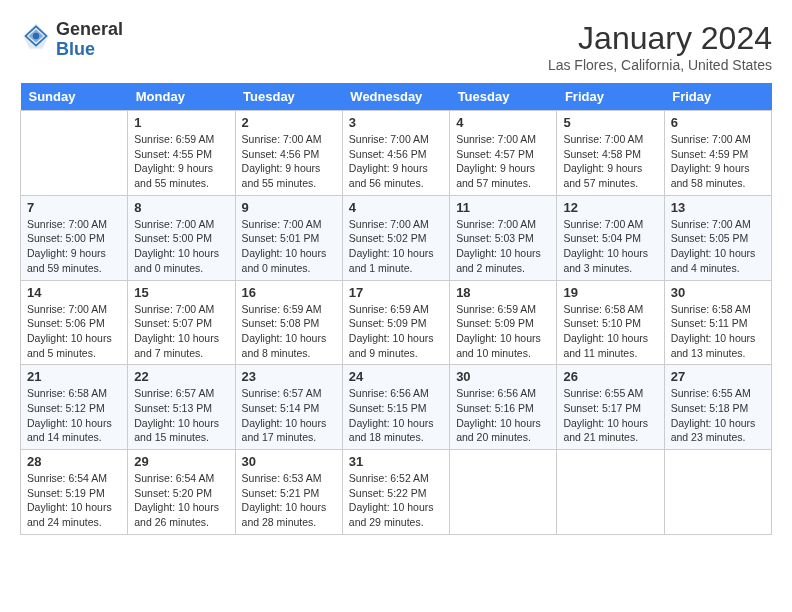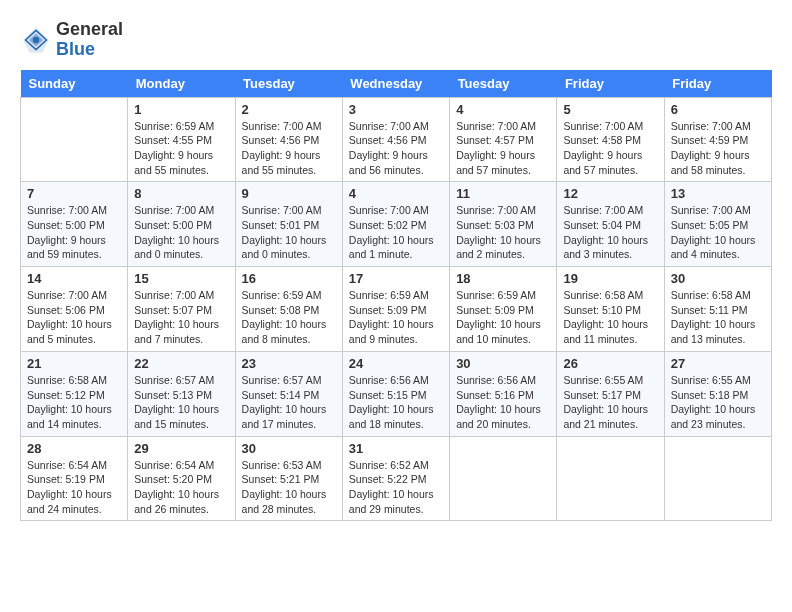--- a/index.html
+++ b/index.html
@@ -11,21 +11,21 @@
       padding: 20px;
     }
     .header {
       display: flex;
       justify-content: space-between;
       align-items: flex-start;
       margin-bottom: 10px;
     }
     .logo {
       display: flex;
-      align-items: center;
+      align-items: flex-start;
       gap: 4px;
     }
     .logo-text {
       font-size: 18px;
       font-weight: bold;
       line-height: 1.1;
     }
     .logo-text .general { color: #333; }
     .logo-text .blue { color: #2a6db5; }
     .logo-icon {
@@ -95,20 +95,24 @@
       <polygon points="20,4 36,20 28,36 12,36 4,20" fill="#2a6db5" opacity="0.15"></polygon>
       <polygon points="20,8 33,20 20,32 7,20" fill="none" stroke="#2a6db5" stroke-width="2"></polygon>
       <polygon points="20,12 29,20 20,28 11,20" fill="#2a6db5" opacity="0.5"></polygon>
       <circle cx="20" cy="20" r="4" fill="#2a6db5"></circle>
     </svg>
     <div class="logo-text">
       <span class="general">General</span><br>
       <span class="blue">Blue</span>
     </div>
   </div>
+  <div class="title-block">
+    <div class="month-title">January 2024</div>
+    <div class="location">Las Flores, California, United States</div>
+  </div>
 </div>
 
 <table>
   <thead>
     <tr>
     <th>Sunday</th>
         <th>Monday</th>
         <th>Tuesday</th>
         <th>Wednesday</th>
         <th>Tuesday</th>

